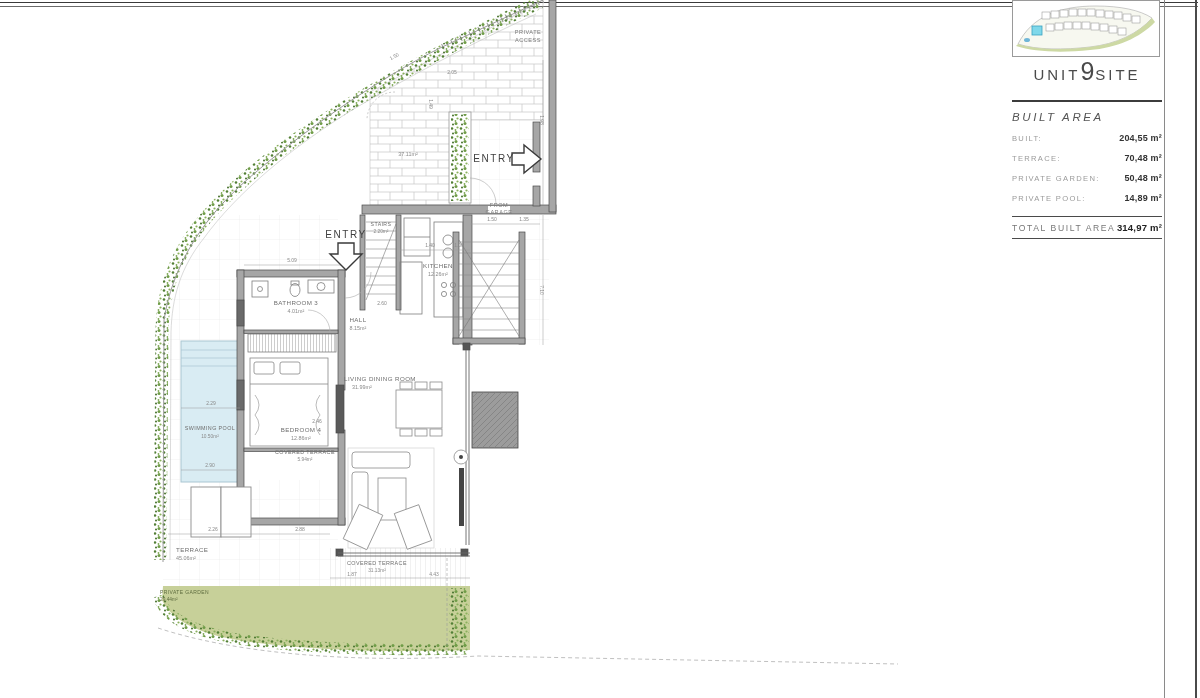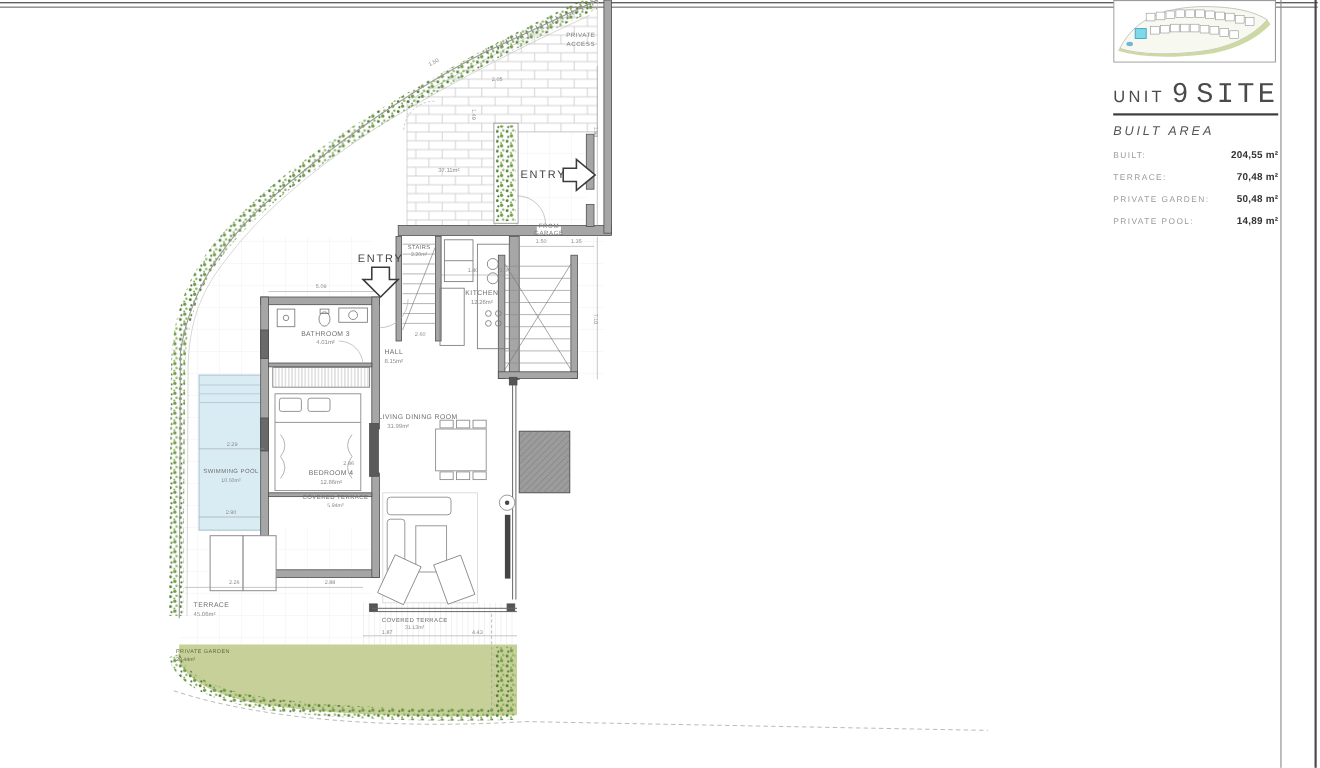--- a/index.html
+++ b/index.html
@@ -14,25 +14,25 @@
   #plan{position:absolute;left:0;top:0;}
   text{font-family:"Liberation Sans",sans-serif;}
   .room-name{font-size:6.2px;fill:#6e6e6e;letter-spacing:.4px;text-anchor:middle;}
   .room-area{font-size:5.4px;fill:#8a8a8a;text-anchor:middle;}
   .dim{font-size:5px;fill:#8b8b8b;text-anchor:middle;}
   .entry-txt{font-size:10px;fill:#3f3f3f;letter-spacing:1.6px;text-anchor:middle;}
   .tiny-txt{font-size:5.6px;fill:#7c7c7c;letter-spacing:.5px;text-anchor:middle;}
   
   .legend-panel{position:absolute;left:1012px;top:0;width:150px;color:#444;}
   .minimap{width:148px;height:57px;}
-  .unit-header{display:flex;justify-content:space-between;align-items:baseline;
-    margin-top:14px;padding-bottom:2px;border-bottom:2px solid #3c3c3c;color:#4a4a4a;}
+  .unit-header{display:flex;justify-content:center;align-items:baseline;
+    padding-bottom:14px;border-bottom:2px solid #3c3c3c;color:#4a4a4a;}
   .unit-header .u-l{font-size:15px;letter-spacing:3px;}
   .unit-header .u-n{font-size:25px;letter-spacing:1px;}
-  .unit-header .u-s{font-size:26px;letter-spacing:3px;font-family:Liberation Mono, monospace;}
+  .unit-header .u-s{font-size:15px;letter-spacing:3px;}
   .built-title{margin-top:9px;font-size:11.5px;letter-spacing:2.6px;color:#555;font-style:italic;}
   .legend-rows{margin-top:6px;}
   .legend-row{display:flex;justify-content:space-between;align-items:baseline;margin-top:10px;}
   .ll{font-size:7.6px;letter-spacing:1.3px;color:#9a9a9a;}
   .lv{font-size:9px;color:#333;font-weight:bold;letter-spacing:.2px;text-align:center;}
   .legend-total{display:flex;justify-content:space-between;align-items:baseline;
     margin-top:13px;padding:5px 0 5px 0;border-top:1.2px solid #4a4a4a;border-bottom:1.2px solid #4a4a4a;}
   .legend-total .ll{font-size:8.6px;letter-spacing:1.6px;color:#777;}
   .legend-total .lv{font-size:9.5px;color:#222;}
 </style>
@@ -388,15 +388,19 @@
       <div class="legend-row">
         <span class="ll">PRIVATE GARDEN:</span>
         <span class="lv">50,48 m²</span>
       </div>
       <div class="legend-row">
         <span class="ll">PRIVATE POOL:</span>
         <span class="lv">14,89 m²</span>
       </div>
     </div>
 
+    <div class="legend-total">
+      <span class="ll">TOTAL BUILT AREA</span>
+      <span class="lv">314,97 m²</span>
+    </div>
 
   </div>
 </div>
 
 </body></html>

